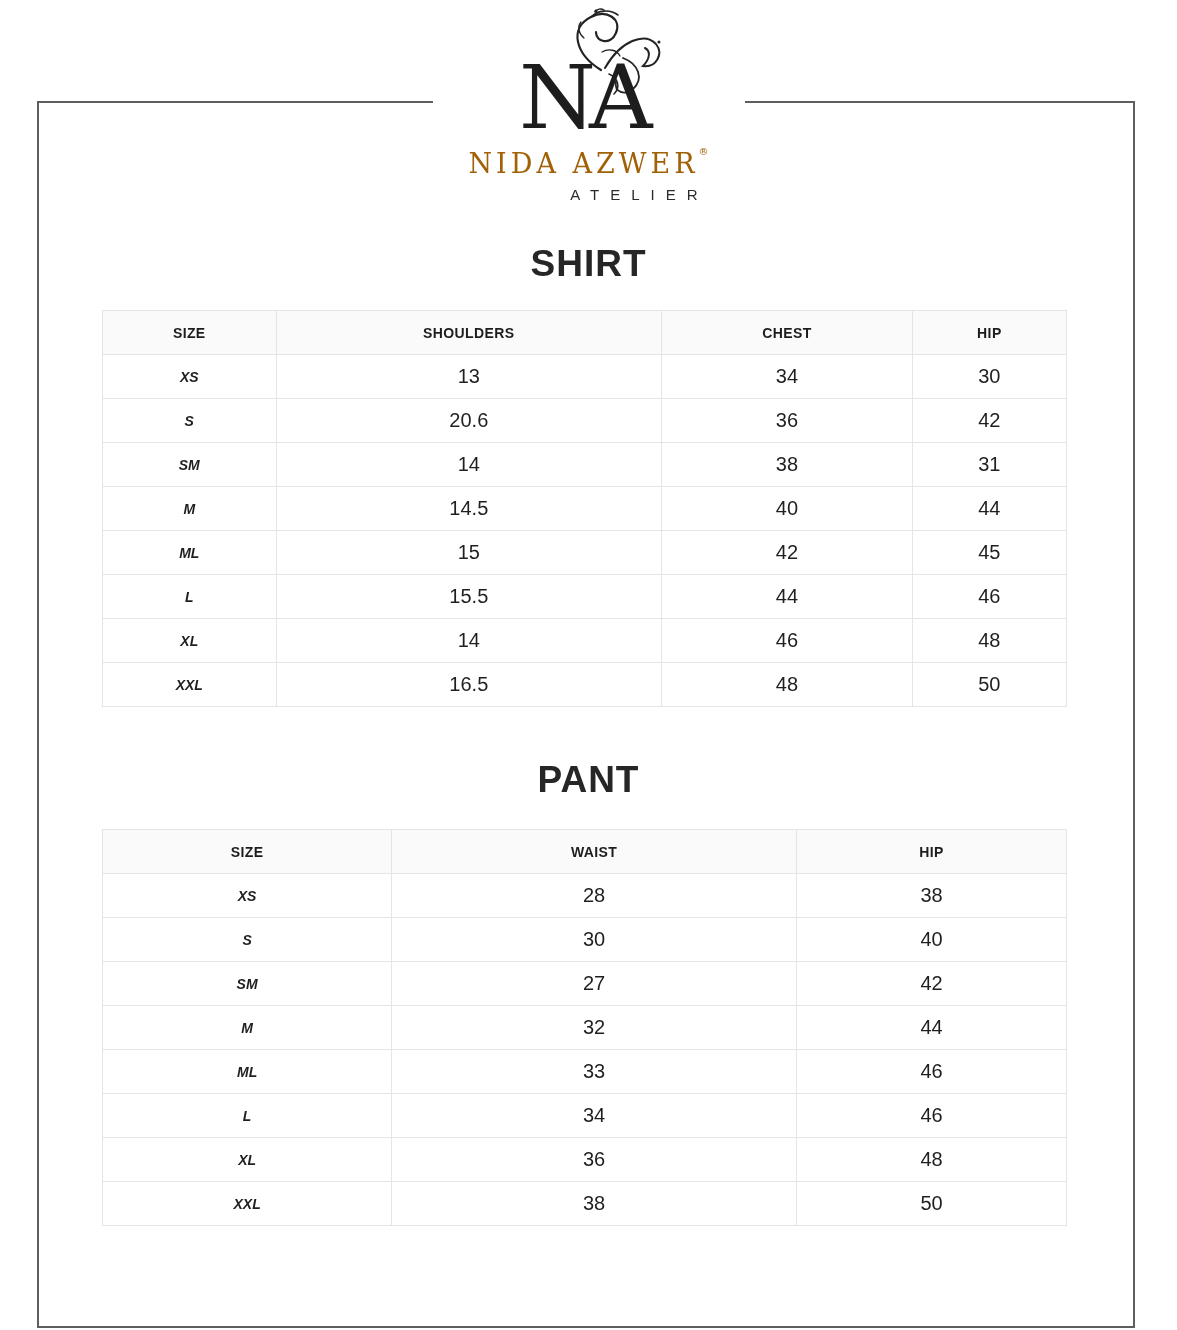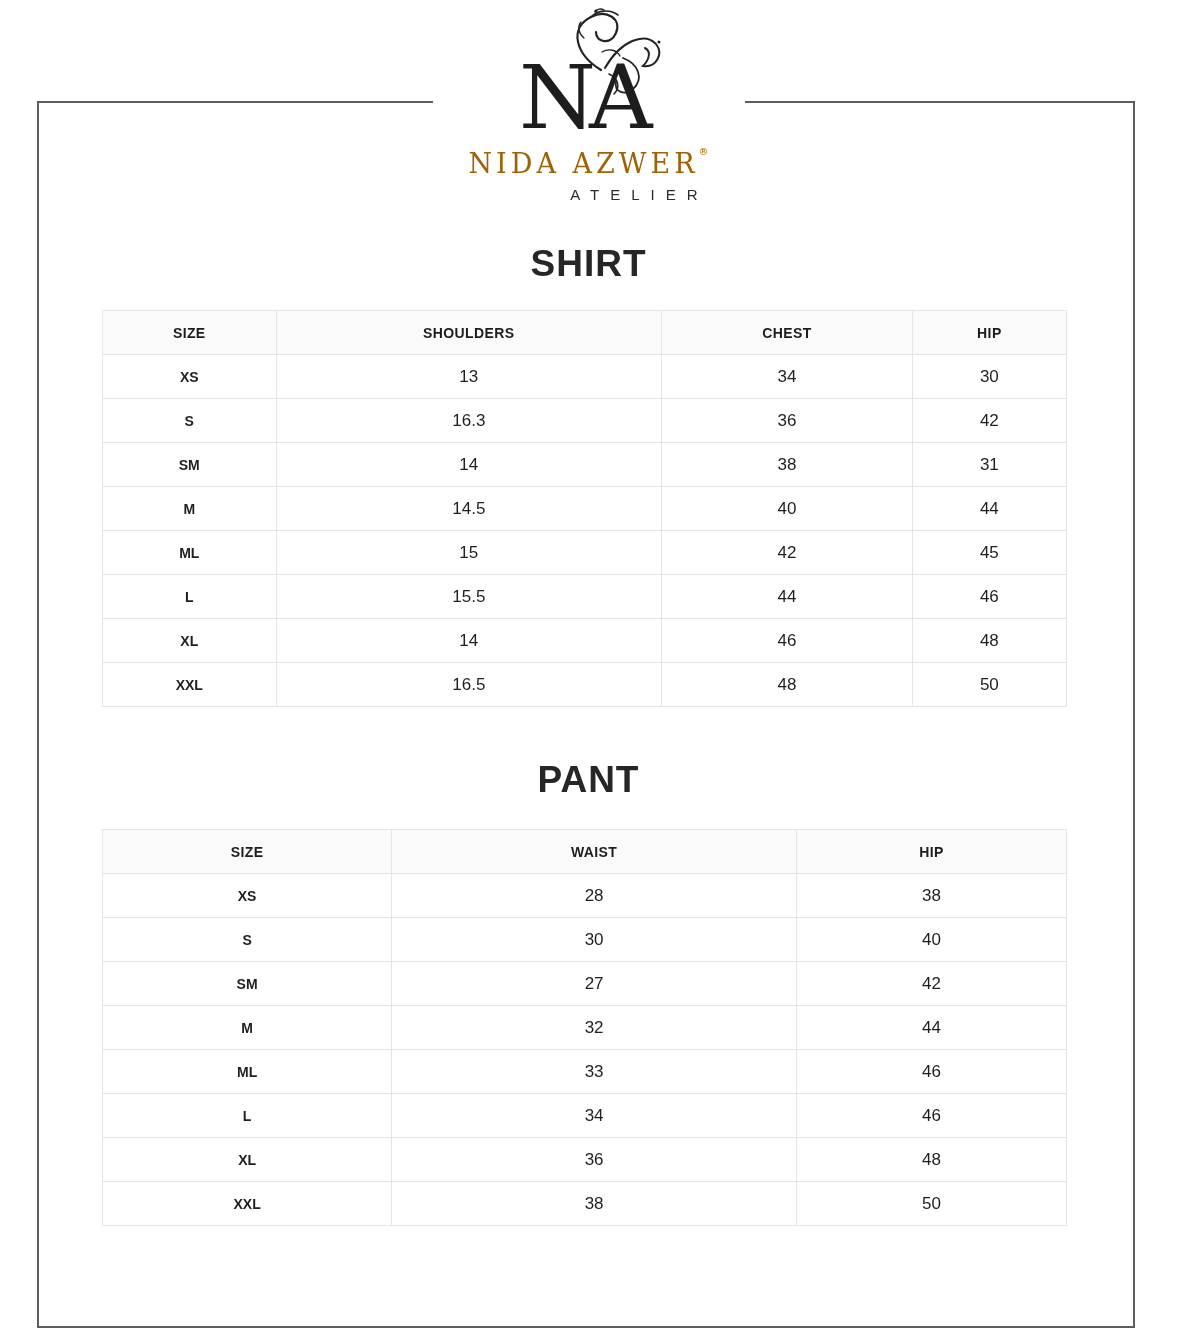--- a/index.html
+++ b/index.html
@@ -86,26 +86,27 @@
     vertical-align:middle;
   }
   .size-table th {
     background:#fafafa;
     font-size:14px;
     font-weight:bold;
     letter-spacing:0.4px;
     color:#1d1d1d;
   }
   .size-table td {
-    font-size:17px;
+    font-size:20px;
     color:#1f1f1f;
   }
   .size-table td:first-child {
     font-weight:bold;
     font-size:14px;
+    font-style:italic;
   }
 
   #shirt-table th:nth-child(1){ width:18%; }
   #shirt-table th:nth-child(2){ width:40%; }
   #shirt-table th:nth-child(3){ width:26%; }
   #shirt-table th:nth-child(4){ width:16%; }
 
   #pant-table th:nth-child(1){ width:30%; }
   #pant-table th:nth-child(2){ width:42%; }
   #pant-table th:nth-child(3){ width:28%; }
@@ -150,21 +151,21 @@
     </thead>
     <tbody>
       <tr>
         <td>XS</td>
         <td>13</td>
         <td>34</td>
         <td>30</td>
       </tr>
       <tr>
         <td>S</td>
-        <td>16.3</td>
+        <td>20.6</td>
         <td>36</td>
         <td>42</td>
       </tr>
       <tr>
         <td>SM</td>
         <td>14</td>
         <td>38</td>
         <td>31</td>
       </tr>
       <tr>

